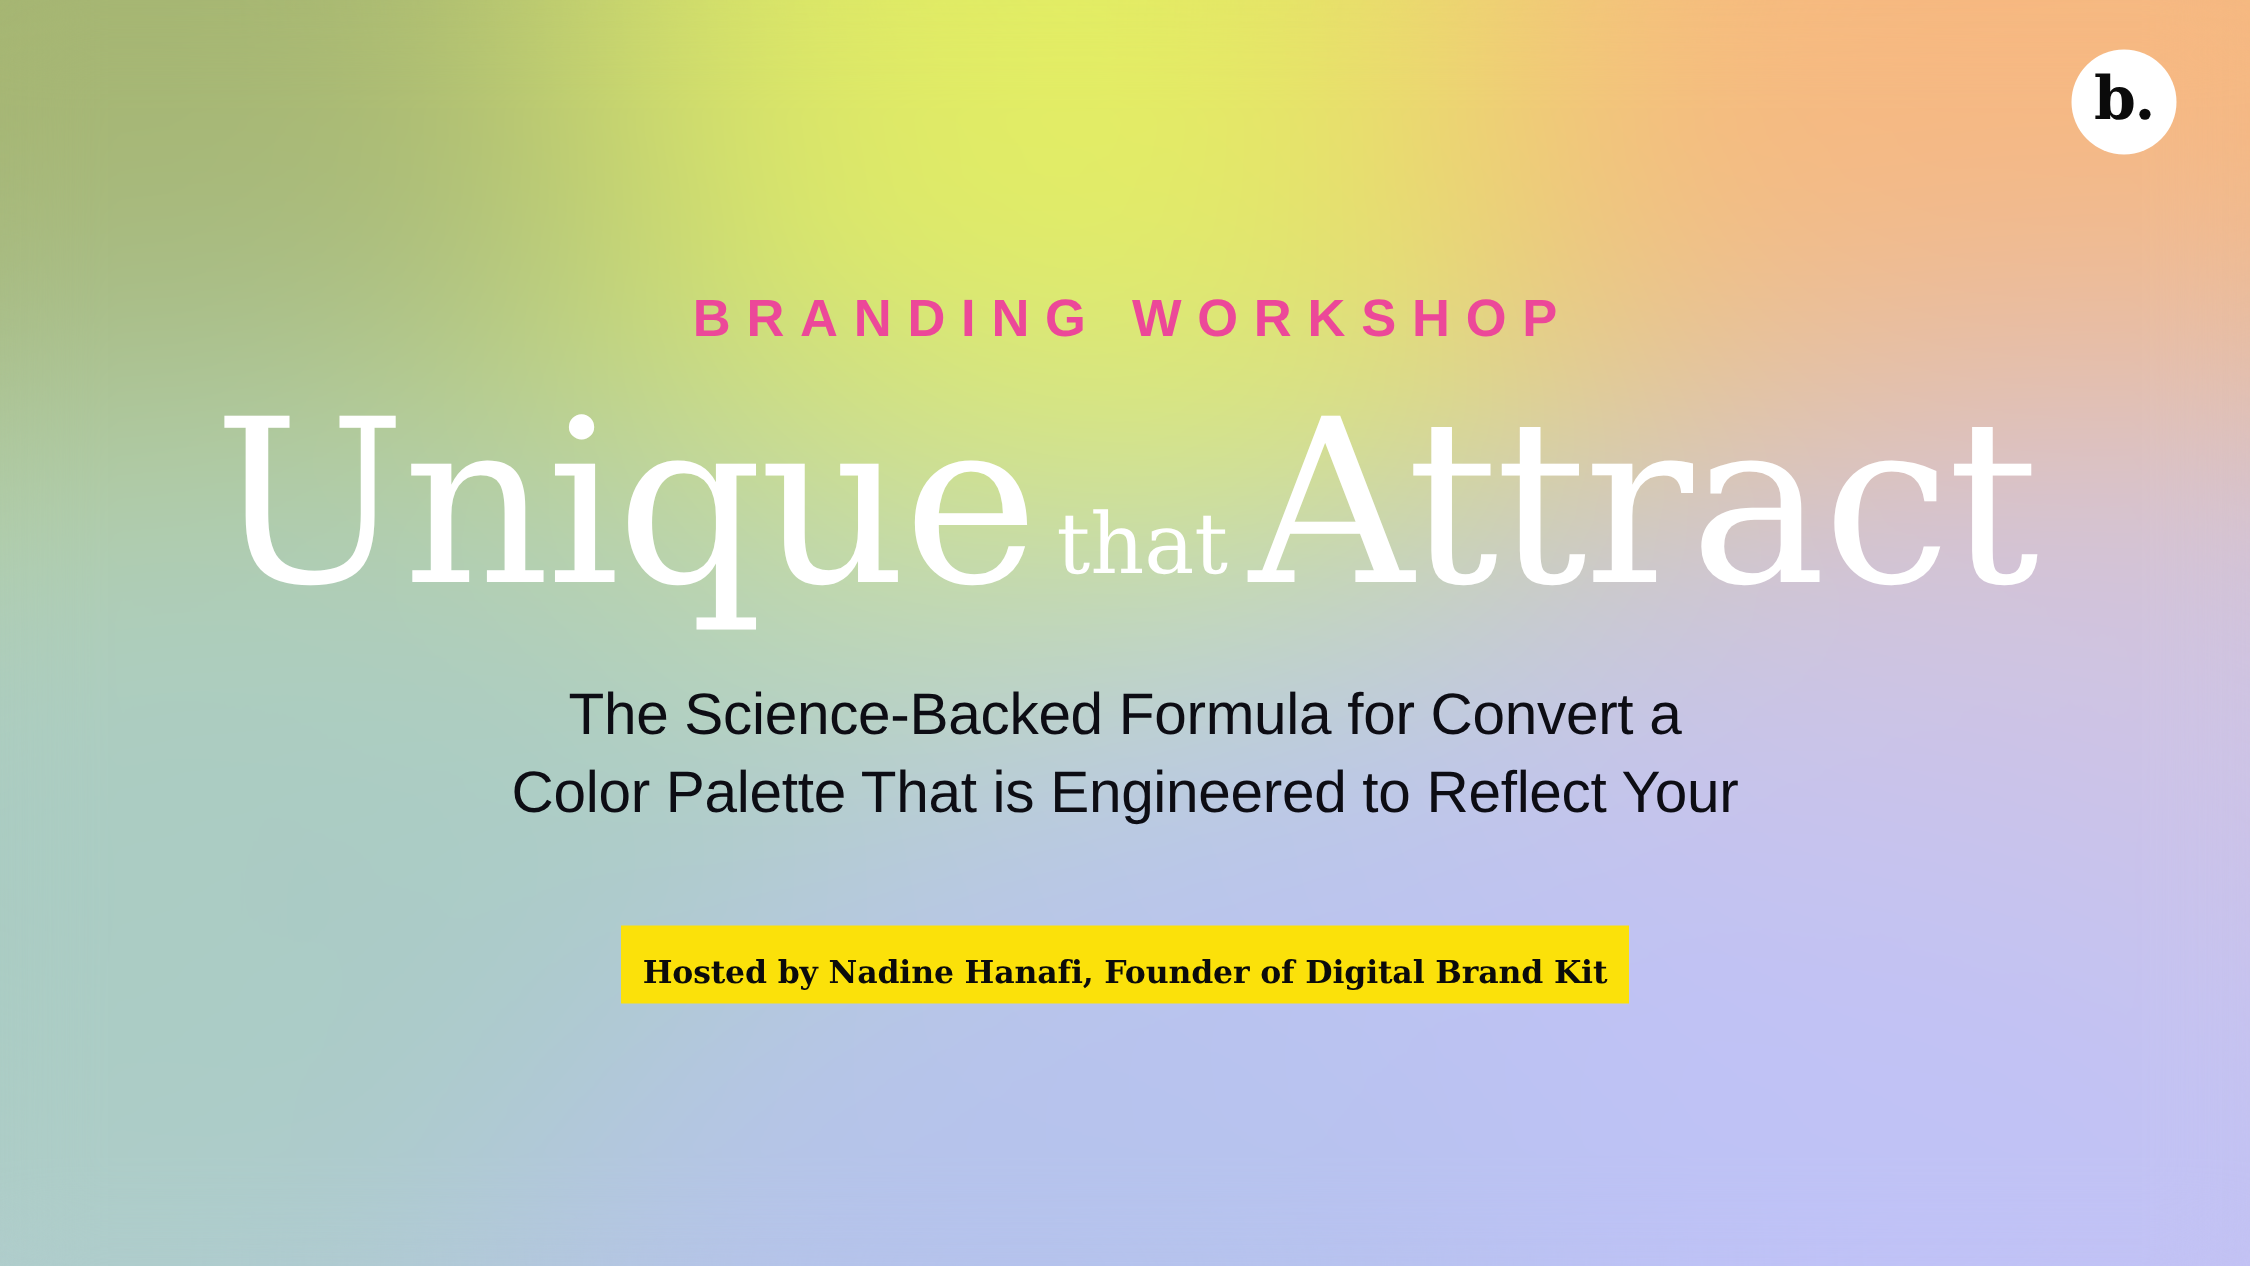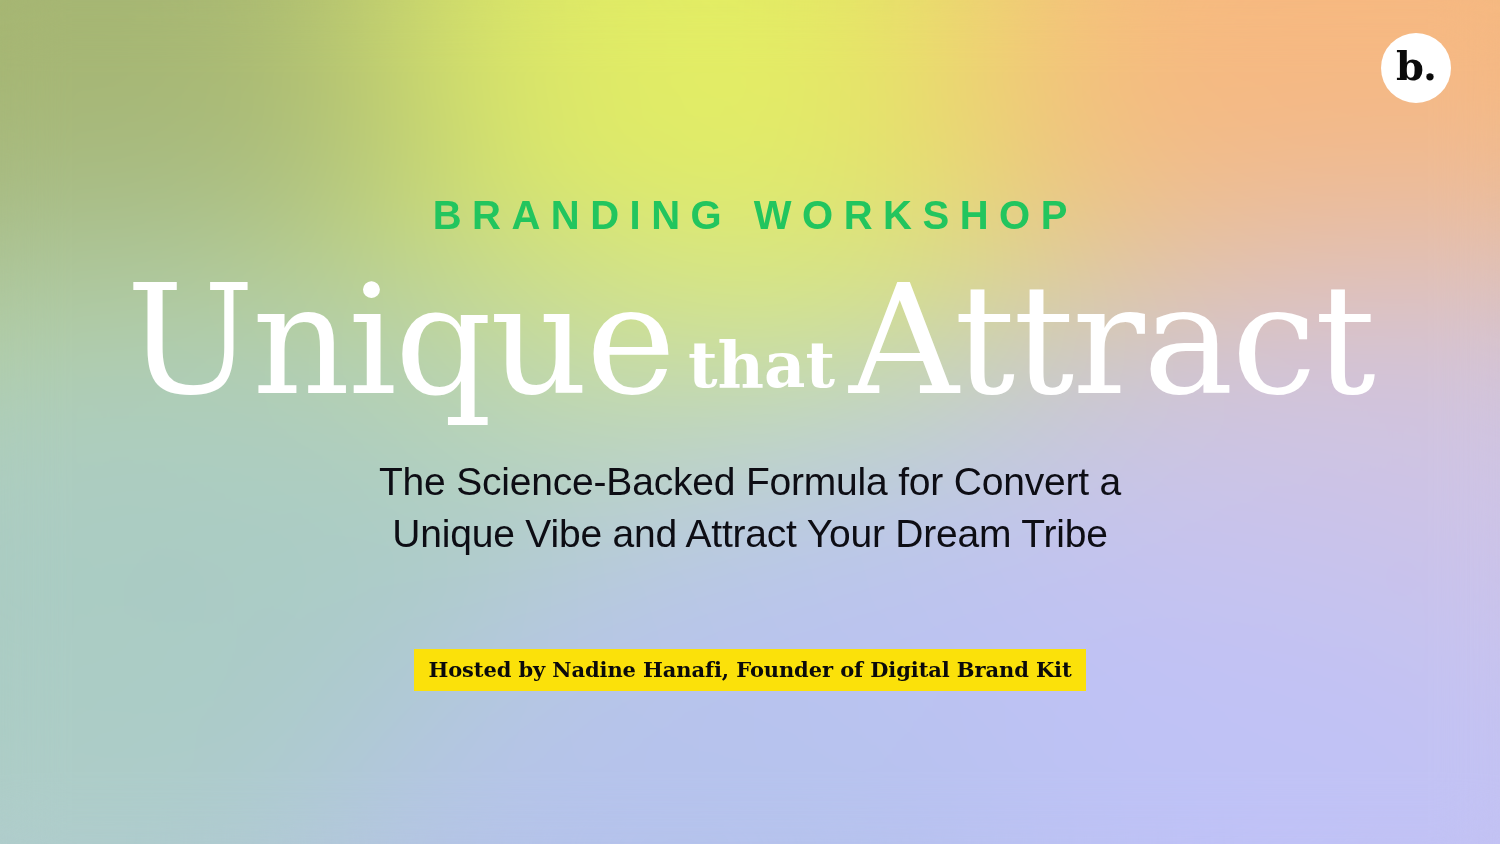--- a/index.html
+++ b/index.html
@@ -117,43 +117,43 @@
     display: flex;
     flex-direction: column;
     align-items: center;
     text-align: center;
   }
 
   .eyebrow {
     margin-top: 195px;
     font-family: "Liberation Sans", sans-serif;
     font-weight: 700;
-    font-size: 40px;
+    font-size: 35px;
     line-height: 1;
     letter-spacing: 10.5px;
     text-indent: 10.5px;
-    color: #22c55e;
+    color: #ec4899;
   }
 
   .title {
     margin-top: 33px;
     font-family: "DejaVu Serif", "Liberation Serif", serif;
     color: #ffffff;
     line-height: .96;
     white-space: nowrap;
     display: block;
   }
   .title .big {
     font-size: 152px;
     font-weight: 400;
     letter-spacing: -2px;
   }
   .title .small {
-    font-size: 64px;
-    font-weight: 700;
+    font-size: 56px;
+    font-weight: 400;
     letter-spacing: 0px;
     padding: 0 14px;
     position: relative;
     top: -6px;
   }
 
   .subtitle {
     margin-top: 42px;
     font-family: "Liberation Sans", sans-serif;
     font-weight: 400;
@@ -169,22 +169,21 @@
   }
   .host {
     display: inline-block;
     background: #fbe10a;
     color: #0b0b0b;
     font-family: "DejaVu Serif", "Liberation Serif", serif;
     font-weight: 700;
     font-size: 21px;
     line-height: 1;
     letter-spacing: -0.1px;
-    padding: 10px 14px 11px 14px;
-    margin-top: 27px;
+    padding: 20px 14px 11px 14px;
   }
 </style>
 </head>
 <body>
 
 <div id="slide">
 
   <div class="bg-base"></div>
   <div class="blob blob-olive"></div>
   <div class="blob blob-chartreuse"></div>
@@ -202,21 +201,21 @@
   <div class="content">
 
     <div class="eyebrow">BRANDING WORKSHOP</div>
 
     <div class="title">
       <span class="big">Unique</span><span class="small">that</span><span class="big">Attract</span>
     </div>
 
     <div class="subtitle">
       <span class="subtitle-line">The Science-Backed Formula for Convert a</span>
-      <span class="subtitle-line">Unique Vibe and Attract Your Dream Tribe</span>
+      <span class="subtitle-line">Color Palette That is Engineered to Reflect Your</span>
     </div>
 
     <div class="host-wrap">
       <span class="host">Hosted by Nadine Hanafi, Founder of Digital Brand Kit</span>
     </div>
 
   </div>
 </div>
 
 </body></html>

